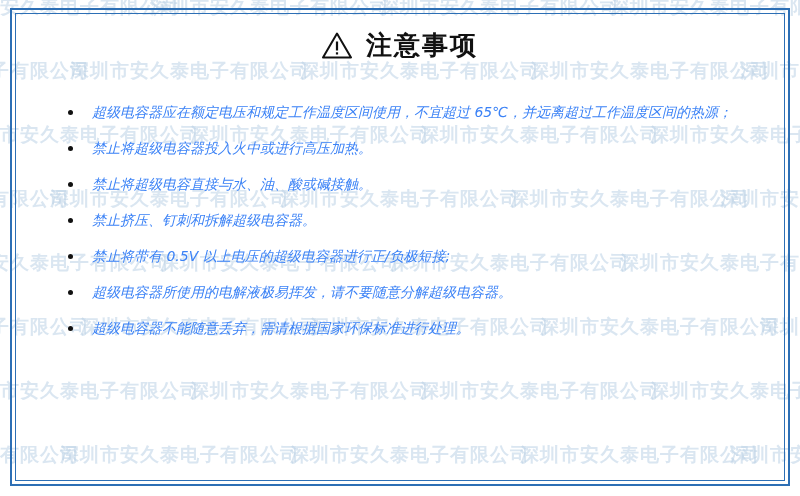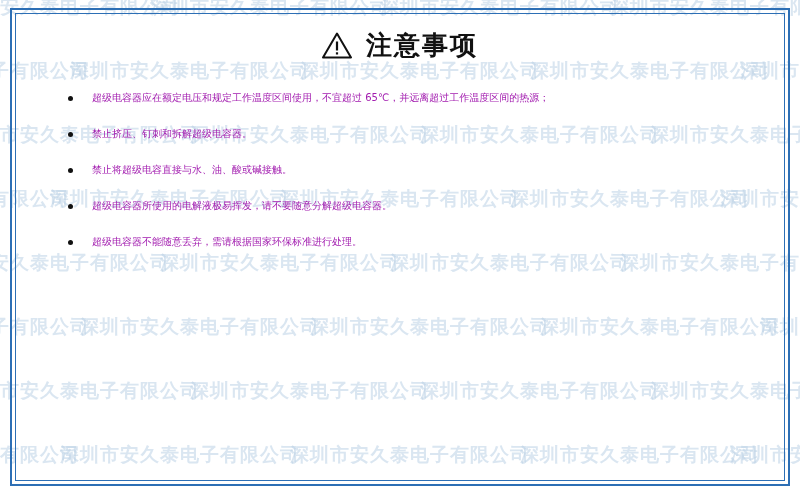--- a/index.html
+++ b/index.html
@@ -59,21 +59,21 @@
     z-index: 2;
     padding: 28px 34px 10px 34px;
     box-sizing: border-box;
   }
 
   #title-row {
     display: flex;
     align-items: center;
     justify-content: center;
     gap: 14px;
-    margin-bottom: 18px;
+    margin-bottom: 32px;
   }
   #warning-icon {
     width: 30px;
     height: 27px;
     position: relative;
     display: inline-block;
   }
   #warning-icon svg { display: block; }
   #title-text {
     font-size: 26px;
@@ -83,27 +83,28 @@
     letter-spacing: 2px;
   }
 
   ul#notice-list {
     list-style: none;
     margin: 0;
     padding: 0 6px 0 28px;
   }
   ul#notice-list li {
     position: relative;
-    font-size: 10px;
+    font-size: 14px;
     line-height: 34px;
-    color: #a21caf;
+    color: #3b82f6;
     padding-left: 30px;
     margin-bottom: 2px;
     font-family: "DejaVu Sans", "Liberation Sans", sans-serif;
     text-align: justify;
+    font-style: italic;
   }
   ul#notice-list li::before {
     content: "";
     position: absolute;
     left: 6px;
     top: 15px;
     width: 5px;
     height: 5px;
     border-radius: 50%;
     background: #111111;
@@ -163,19 +164,21 @@
         <path d="M15 1.5 L29 25.5 L1 25.5 Z" fill="none" stroke="#111111" stroke-width="2" stroke-linejoin="round"></path>
         <rect x="13.9" y="9.5" width="2.2" height="9" fill="#111111"></rect>
         <rect x="13.9" y="20.3" width="2.2" height="2.2" fill="#111111"></rect>
       </svg>
     </span>
     <span id="title-text">注意事项</span>
   </div>
 
   <ul id="notice-list">
       <li>超级电容器应在额定电压和规定工作温度区间使用，不宜超过 65℃，并远离超过工作温度区间的热源；</li>
+      <li>禁止将超级电容器投入火中或进行高压加热。</li>
+      <li>禁止将超级电容直接与水、油、酸或碱接触。</li>
       <li>禁止挤压、钉刺和拆解超级电容器。</li>
-      <li>禁止将超级电容直接与水、油、酸或碱接触。</li>
+      <li>禁止将带有 0.5V 以上电压的超级电容器进行正/负极短接;</li>
       <li>超级电容器所使用的电解液极易挥发，请不要随意分解超级电容器。</li>
       <li>超级电容器不能随意丢弃，需请根据国家环保标准进行处理。</li>
     </ul>
 
 </div>
 
 </body></html>

